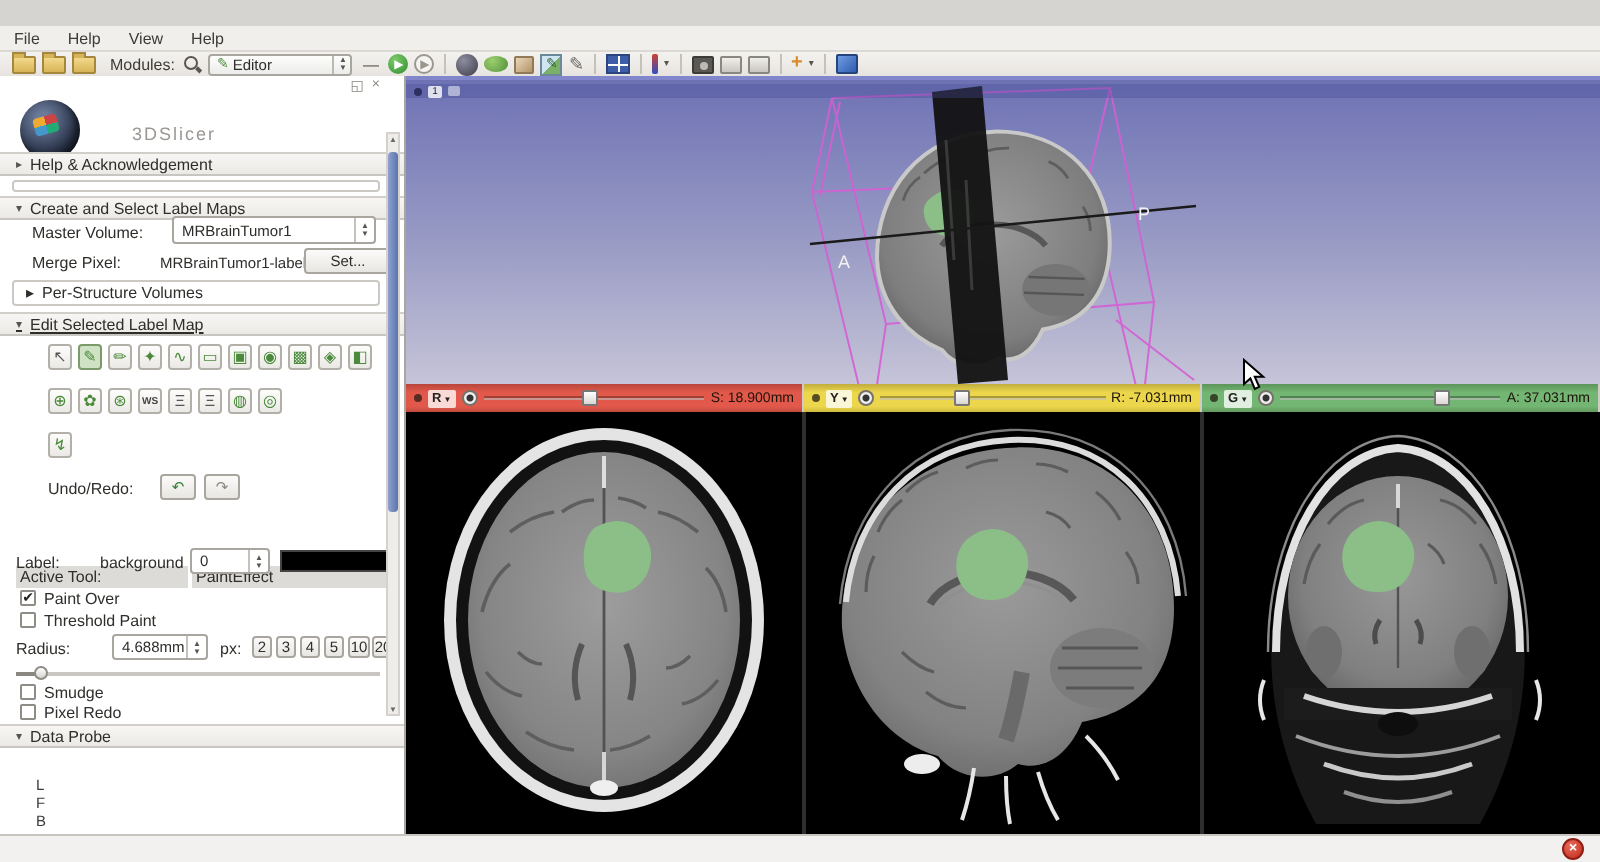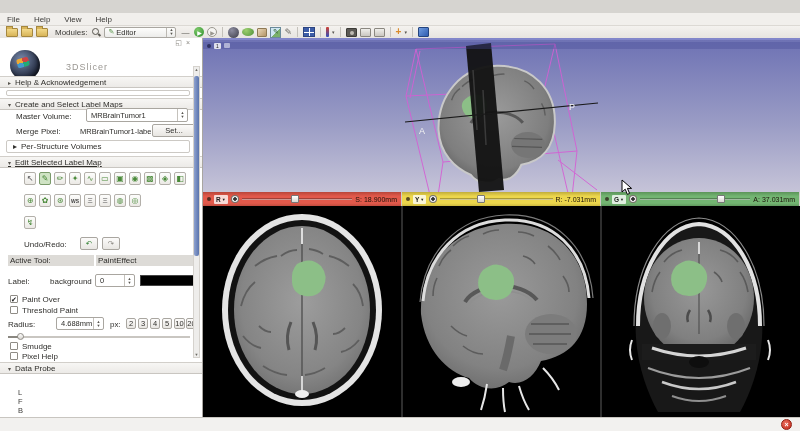--- a/index.html
+++ b/index.html
@@ -67,21 +67,21 @@
   .groupbox { position:absolute; left:6px; right:12px; height:13px; border:1px solid #ccc9c4; border-radius:2px;
     display:flex; align-items:center; gap:4px; padding-left:6px; font-size:8px; color:#2f2e2b; }
   .toolrow { position:absolute; left:24px; display:flex; gap:3px; }
   .tool { width:12px; height:13px; background:linear-gradient(#fdfdfc,#ebe9e5); border:1px solid #b3b0aa; border-radius:2px;
     font-size:8px; color:#4a8a3a; display:flex; align-items:center; justify-content:center; overflow:hidden; }
   .tool.dark { color:#555; }
   .tool.ws { font-size:5px; font-weight:bold; color:#444; }
   .tool.active { background:#cfe3c4; border-color:#7a9a6a; }
   .chkrow { position:absolute; left:10px; display:flex; align-items:flex-start; gap:4px; font-size:8px; color:#2f2e2b; }
   .chk { width:8px; height:8px; border:1px solid #8f8c86; border-radius:1px; background:#fff; font-size:7px; line-height:7px; color:#222; text-align:center; }
-  .striplab { position:absolute; height:11px; background:#dddbd7; font-size:8px; color:#2f2e2b; display:flex; align-items:center; padding-left:2px; }
+  .striplab { position:absolute; height:11px; background:#dddbd7; font-size:8px; color:#2f2e2b; display:flex; align-items:center; padding-left:2px;margin-top:28px; }
   .swatch { position:absolute; background:#000; border:1px solid #444; }
   .slider { position:absolute; left:8px; right:12px; height:8px; }
   .slider .track { position:absolute; left:0; right:0; top:3px; height:2px; background:#c9c6c1; }
   .slider .fill { position:absolute; left:0; top:3px; height:2px; background:#8a8780; }
   .slider .handle { position:absolute; top:0; width:7px; height:7px; border-radius:50%; background:linear-gradient(#fdfdfc,#d8d5d0); border:1px solid #8f8c86; }
   .probe { position:absolute; left:18px; font-size:7.5px; color:#3c3b38; }
   .pscroll { position:absolute; right:2px; top:28px; width:7px; height:292px; background:#eeedeb; border:1px solid #d5d2cd; }
   .pscroll .up,.pscroll .dn { position:absolute; left:0; width:5px; font-size:4px; color:#6a6862; text-align:center; }
   .pscroll .up { top:0; } .pscroll .dn { bottom:0; }
   .pscroll .thumb { position:absolute; left:0; top:9px; width:5px; height:180px; background:linear-gradient(90deg,#8fa2cf,#5a74ad); border-radius:2px; }
@@ -291,21 +291,21 @@
         <div class="fill" style="width:6%;"></div>
         <div class="handle" style="left:5%;"></div>
     </div>
 
     <div class="chkrow" style="top:304px;">
       <span class="chk"></span>
       <span>Smudge</span>
     </div>
     <div class="chkrow" style="top:314px;">
       <span class="chk"></span>
-      <span>Pixel Help</span>
+      <span>Pixel Redo</span>
     </div>
 
     <div class="sec" style="top:324px;">
       <span class="tri">▾</span>
       <span>Data Probe</span>
     </div>
     <span class="probe" style="top:350px;">L</span>
     <span class="probe" style="top:359px;">F</span>
     <span class="probe" style="top:368px;">B</span>
 

